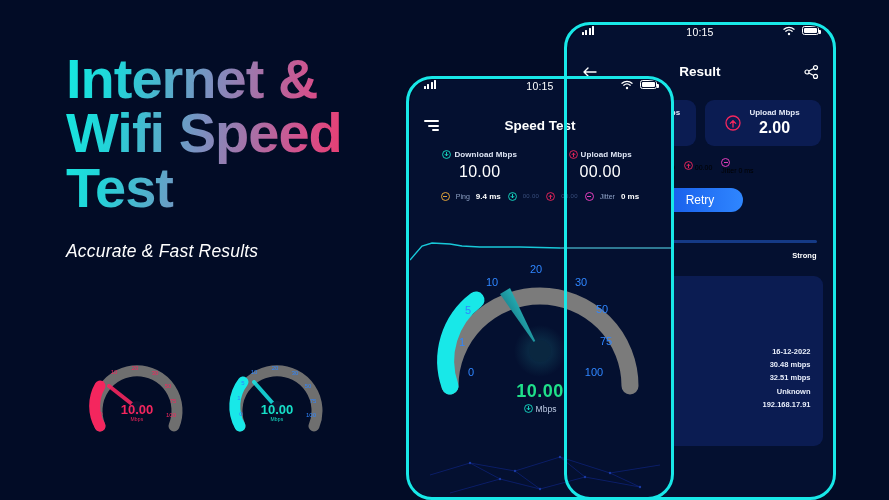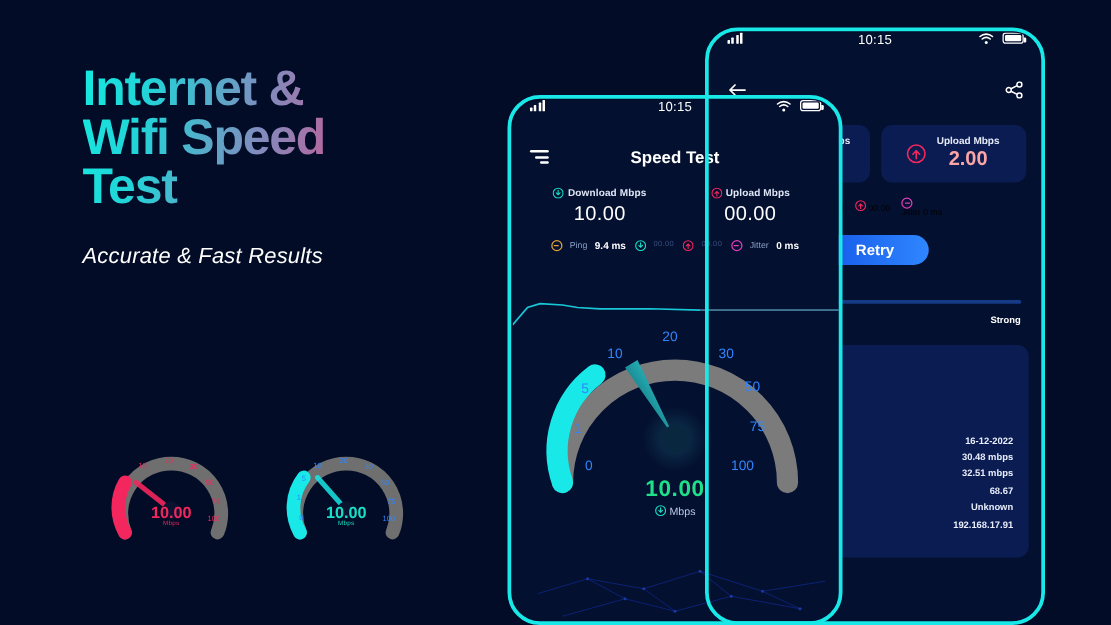--- a/index.html
+++ b/index.html
@@ -8,21 +8,21 @@
     background:#020c26;
     font-family:"Liberation Sans", sans-serif;
     overflow:hidden;
     position:relative;
   }
   .stage { position:absolute; inset:0; }
 
   
   .promo { position:absolute; left:66px; top:52px; width:330px; }
   .headline {
-    font-size:40px; line-height:0.97; font-weight:bold; letter-spacing:-1px;
+    font-size:56px; line-height:0.97; font-weight:bold; letter-spacing:-1px;
     background:linear-gradient(100deg,#15e9e0 0%,#22d3d8 16%,#7d8fc0 42%,#d4518c 70%,#f7305e 92%);
     -webkit-background-clip:text; background-clip:text;
     -webkit-text-fill-color:transparent; color:transparent;
     white-space:pre-line;
   }
   .subhead {
     margin-top:26px; font-size:17.5px; font-style:italic; font-weight:normal;
     color:#ffffff; letter-spacing:0.2px;
   }
 
@@ -131,29 +131,29 @@
   .backarrow, .shareic { z-index:2; }
   .res-cards { display:flex; gap:9px; padding:10px 12px 0; }
   .rcard {
     flex:1; background:#0b1c52; border-radius:9px; height:46px;
     display:flex; align-items:center; justify-content:center; gap:8px;
   }
   .rcard .txt { text-align:center; }
   .rcard .lbl { font-size:8px; color:#e3e9f7; font-weight:bold; }
   .rcard .val { font-size:16px; font-weight:bold; margin-top:2px; }
   .rcard.dl .val { color:#16e0c8; }
-  .rcard.ul .val { color:#fca5a5; }
+  .rcard.ul .val { color:#ffffff; }
   .res-ping {
     display:flex; align-items:center; justify-content:center; gap:9px;
     margin-top:12px; font-size:7px;
   }
   .retry {
     margin:14px auto 0; width:86px; height:24px; border-radius:13px;
     background:linear-gradient(90deg,#1559e8,#2f86ff);
-    color:#fff; font-size:12px; font-weight:bold;
+    color:#fff; font-size:12px; font-weight:normal;
     display:flex; align-items:center; justify-content:center;
   }
   .sliderwrap { margin:22px 16px 0; position:relative; height:26px; }
   .track { position:absolute; left:0; right:0; top:6px; height:3px; background:#153a86; border-radius:2px; }
   .trackfill { position:absolute; left:0; width:28%; top:6px; height:3px; background:#2f86ff; border-radius:2px; }
   .knob {
     position:absolute; left:26%; top:0; width:15px; height:15px; border-radius:50%;
     background:#1559e8; display:flex; align-items:center; justify-content:center;
     box-shadow:0 0 0 3px rgba(21,89,232,0.28);
   }
@@ -250,20 +250,21 @@
           <div class="batt">
               <span></span>
             </div>
         </div>
       </div>
 
       <div class="res-appbar">
         <svg class="backarrow" width="15" height="12" viewBox="0 0 15 12">
           <path d="M14 6 H2 M6 2 L2 6 L6 10" fill="none" stroke="#fff" stroke-width="1.4" stroke-linecap="round" stroke-linejoin="round"></path>
         </svg>
+        <div class="title">Result</div>
         <svg class="shareic" style="margin-left:auto" width="15" height="14" viewBox="0 0 15 14">
           <circle cx="11.5" cy="2.6" r="2" fill="none" stroke="#fff" stroke-width="1.2"></circle>
           <circle cx="3" cy="7" r="2" fill="none" stroke="#fff" stroke-width="1.2"></circle>
           <circle cx="11.5" cy="11.4" r="2" fill="none" stroke="#fff" stroke-width="1.2"></circle>
           <path d="M4.8 6 L9.7 3.5 M4.8 8 L9.7 10.5" stroke="#fff" stroke-width="1.2"></path>
         </svg>
       </div>
 
       <div class="res-cards">
         <div class="rcard dl">
@@ -341,24 +342,20 @@
             <span class="dk">Date</span>
             <span class="dv">16-12-2022</span>
           </div>
           <div class="detrow">
             <span class="dk">Download</span>
             <span class="dv">30.48 mbps</span>
           </div>
           <div class="detrow">
             <span class="dk">Upload</span>
             <span class="dv">32.51 mbps</span>
-          </div>
-          <div class="detrow">
-            <span class="dk">Ping</span>
-            <span class="dv">68.67</span>
           </div>
           <div class="detrow">
             <span class="dk">ISP</span>
             <span class="dv">Unknown</span>
           </div>
           <div class="detrow">
             <span class="dk">External IP</span>
             <span class="dv">192.168.17.91</span>
           </div>
         </div>

